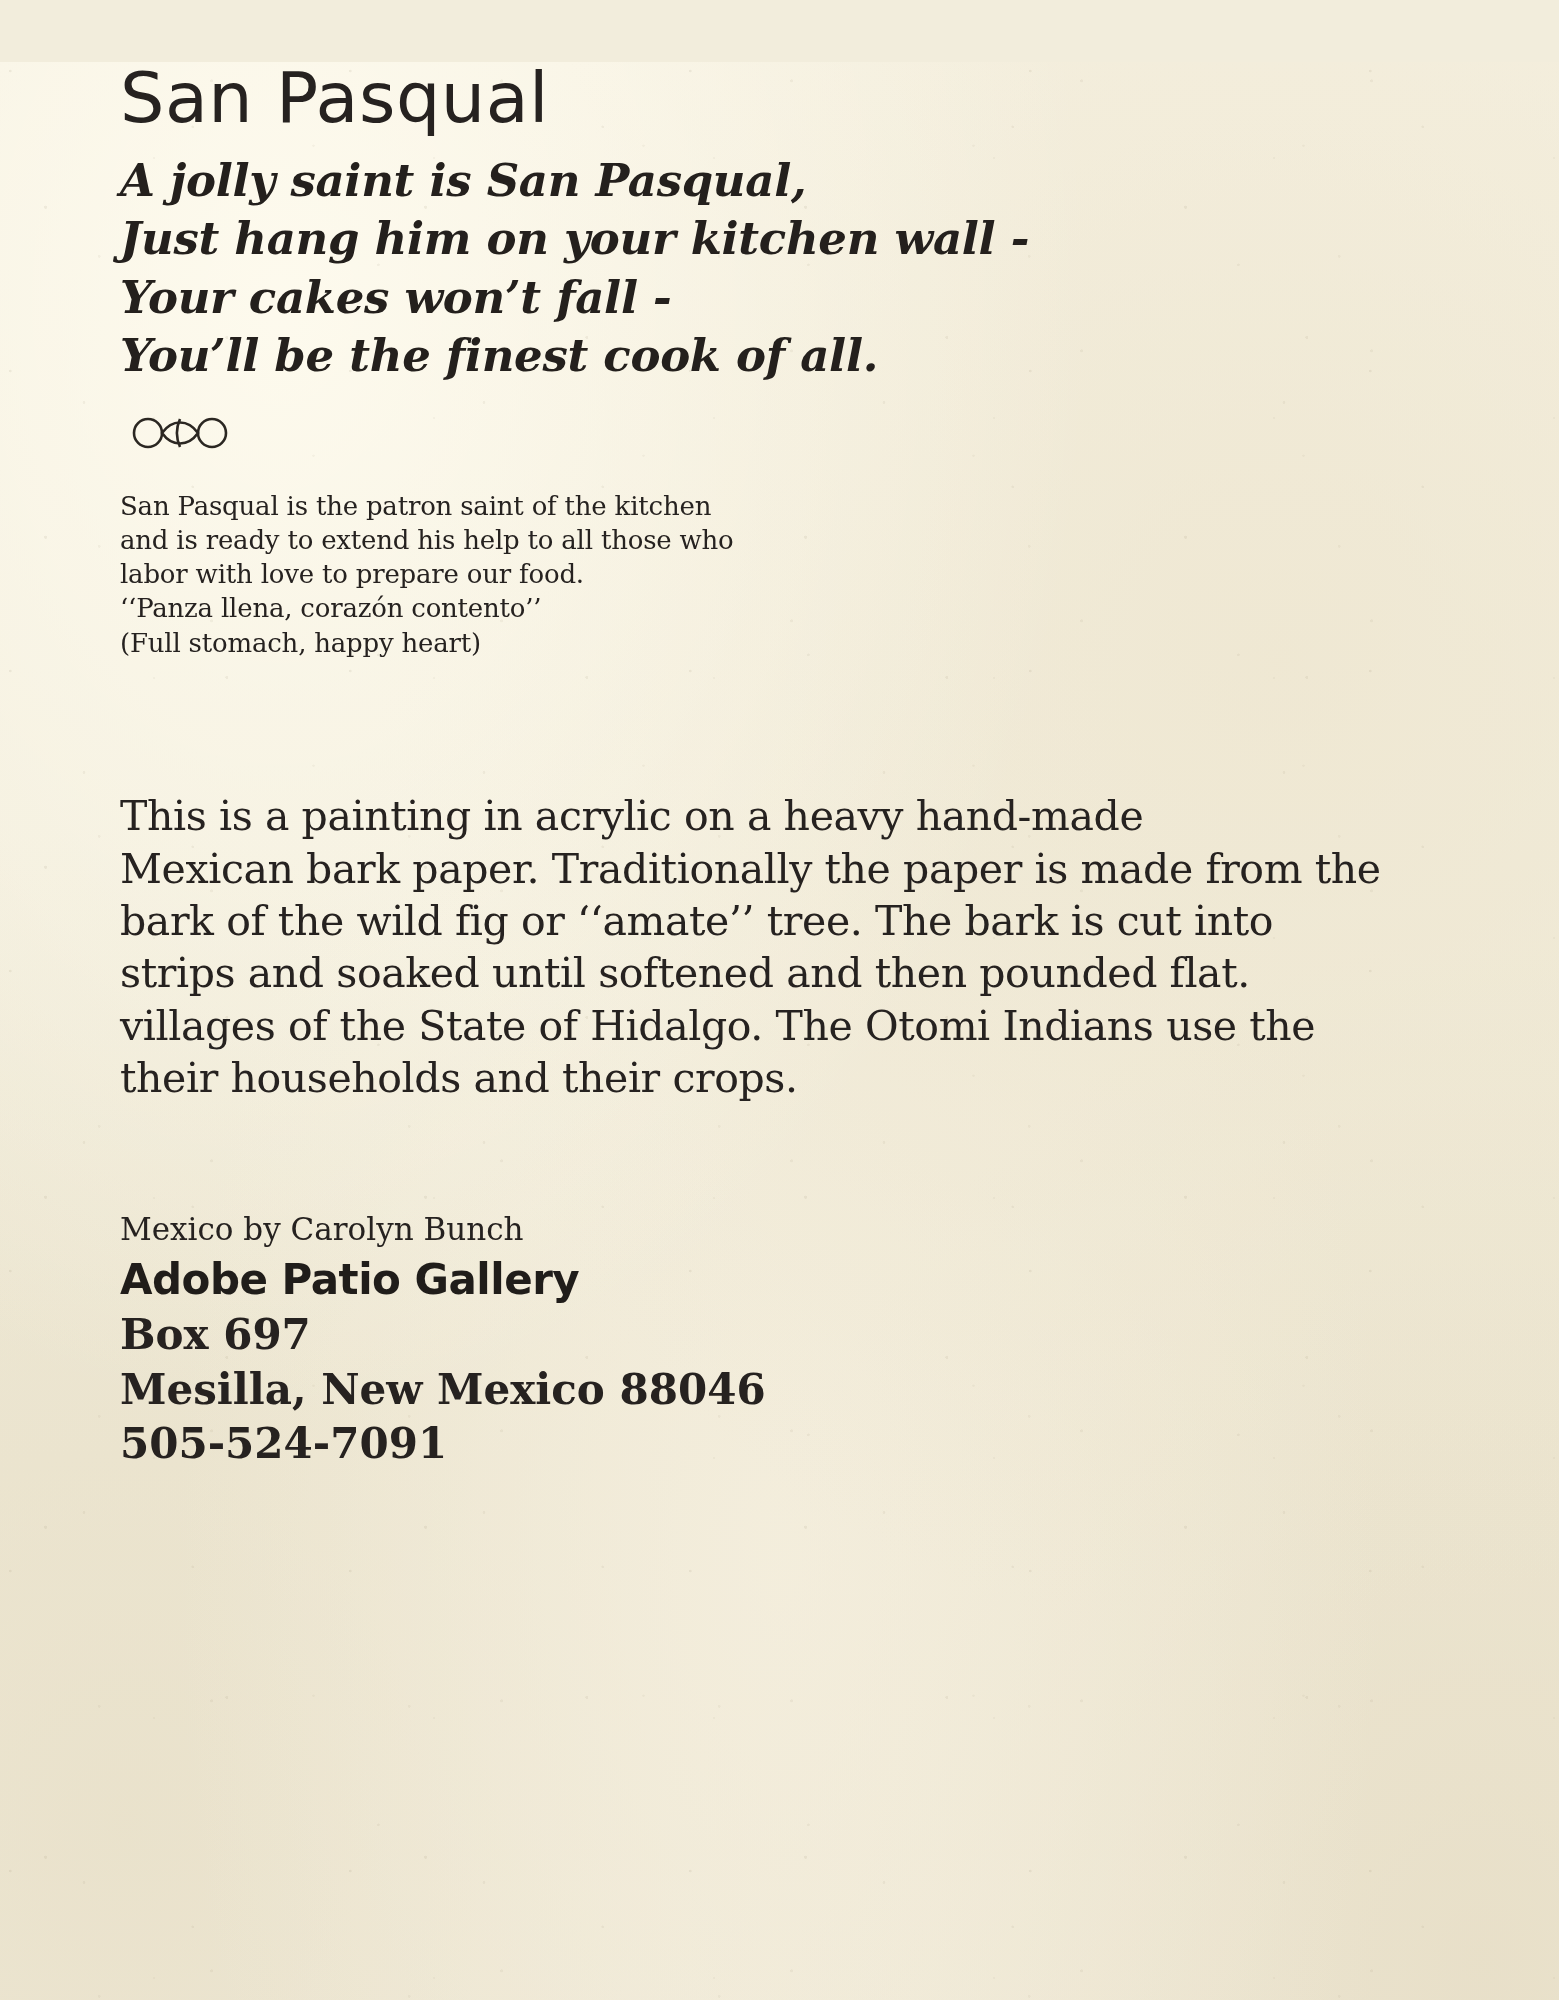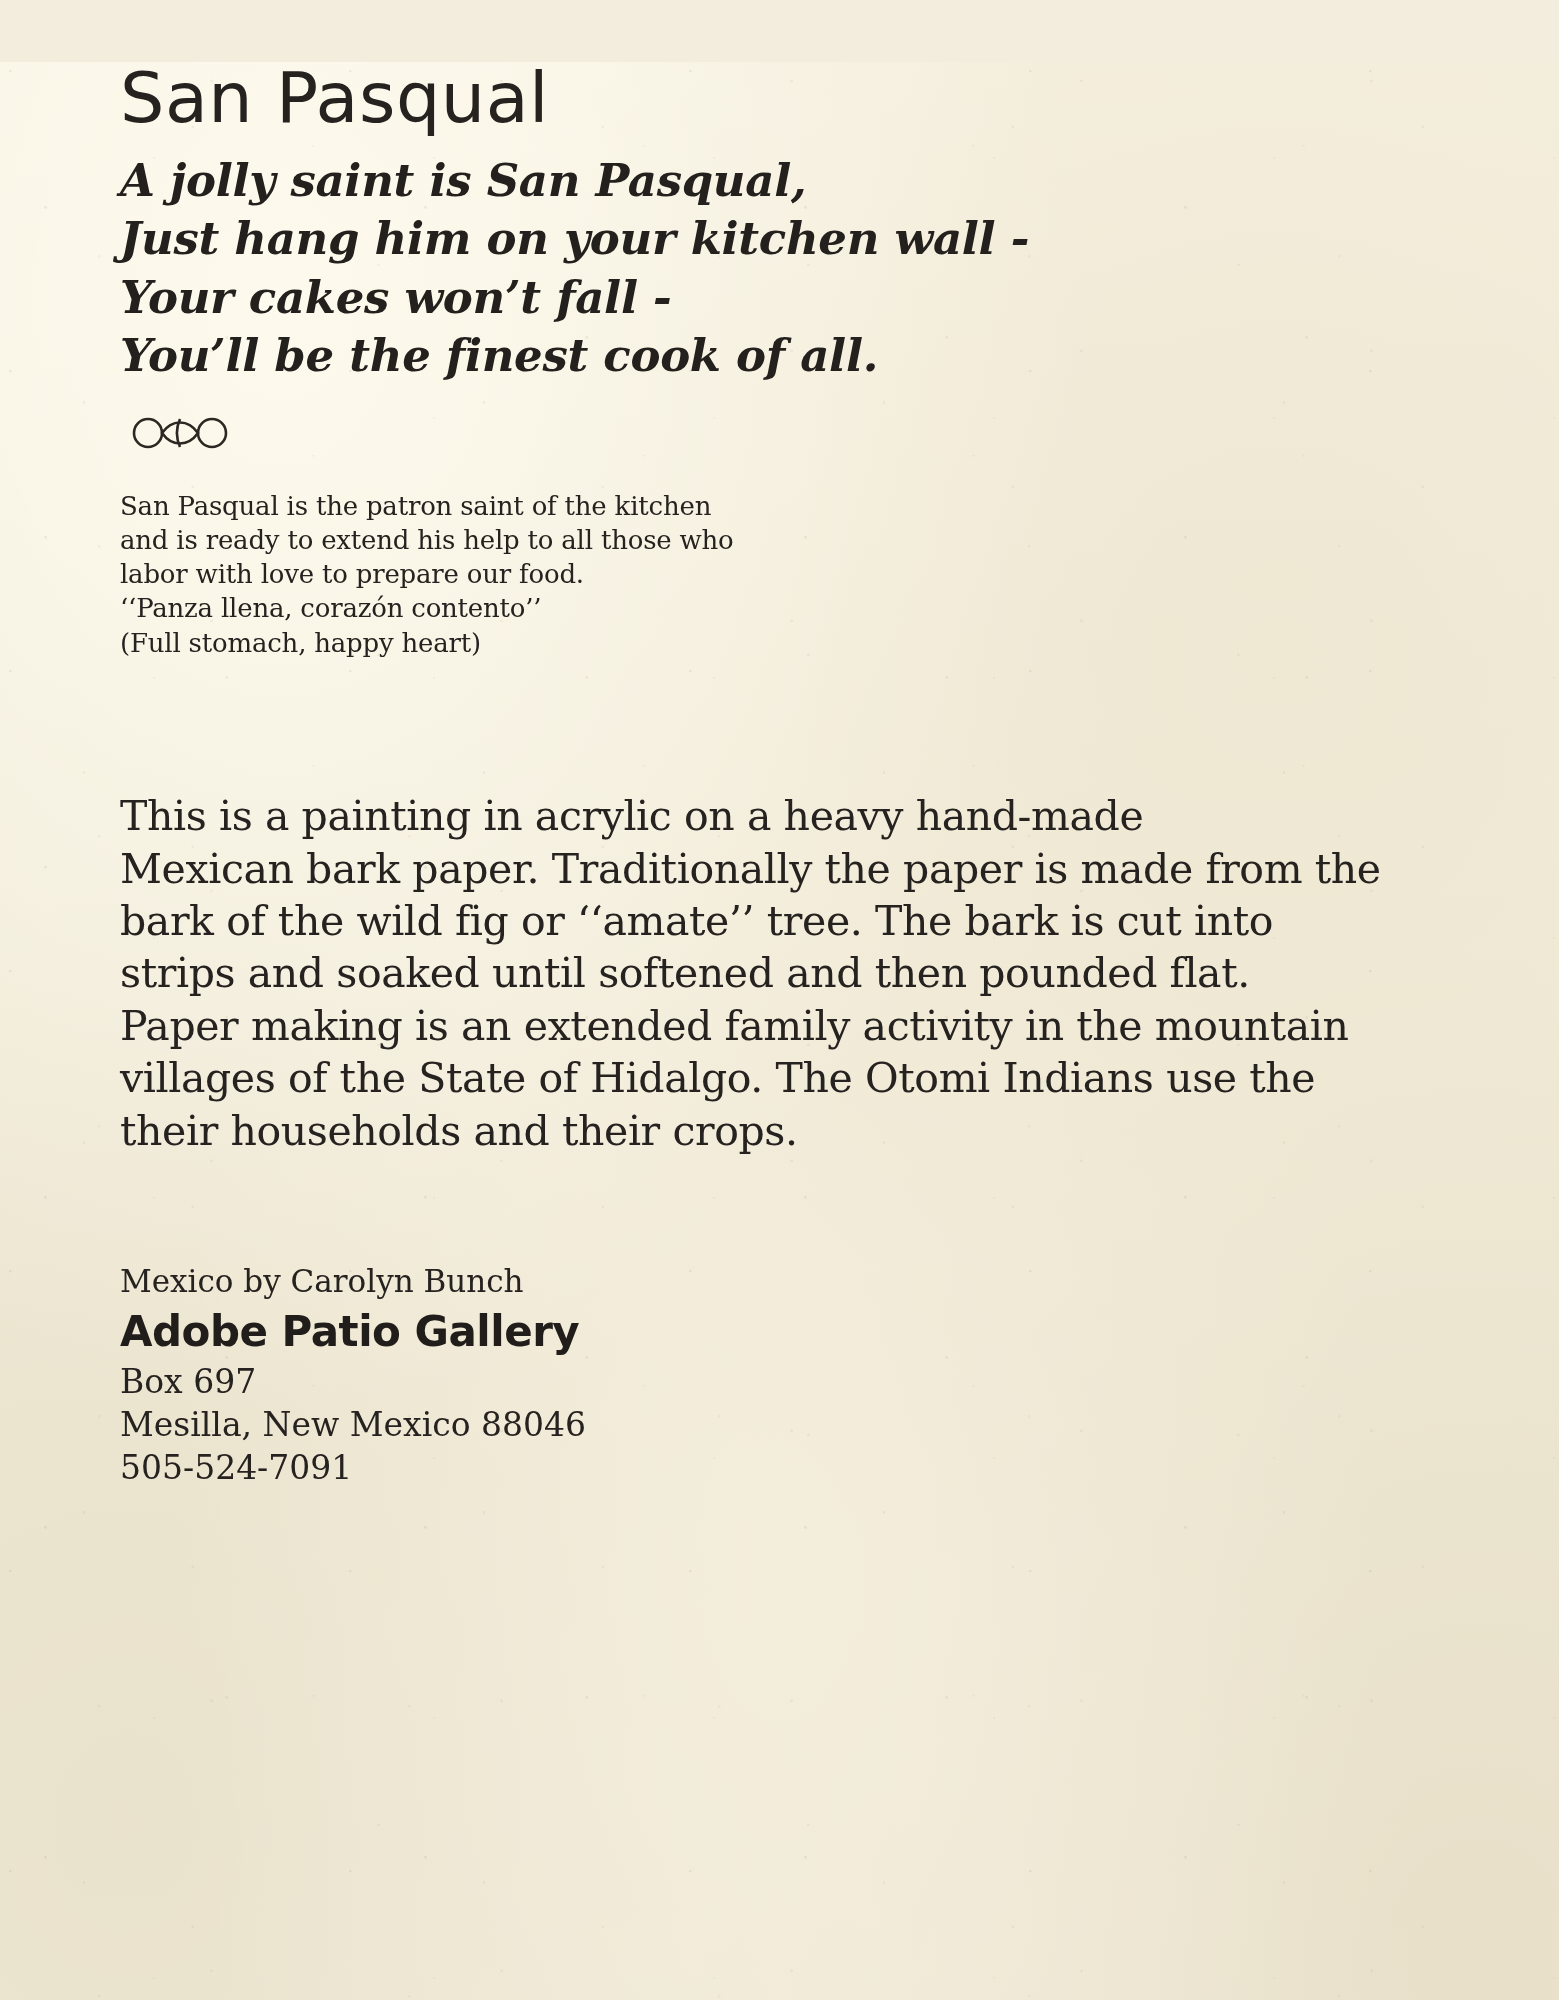--- a/index.html
+++ b/index.html
@@ -118,23 +118,24 @@
     font-weight: 700;
     font-size: 42px;
     line-height: 1.18;
     margin-top: 4px;
     margin-bottom: 4px;
     color: #201d1a;
     letter-spacing: -0.5px;
   }
   .addr {
     font-family: "DejaVu Serif", serif;
-    font-size: 33px;
+    font-size: 42px;
     line-height: 1.30;
     color: #262220;
+    font-weight: bold;
   }
 </style>
 </head>
 <body>
 
 <div class="page">
   <div class="speckles"></div>
 
   <div class="content">
 
@@ -166,21 +167,20 @@
       <div class="line">(Full stomach, happy heart)</div>
     </div>
 
     <div class="gap"></div>
 
     <div class="description">
       <div class="line">This is a painting in acrylic on a heavy hand-made</div>
       <div class="line">Mexican bark paper. Traditionally the paper is made from the</div>
       <div class="line">bark of the wild fig or ‘‘amate’’ tree. The bark is cut into</div>
       <div class="line">strips and soaked until softened and then pounded flat.</div>
-      <div class="line">Paper making is an extended family activity in the mountain</div>
       <div class="line">villages of the State of Hidalgo. The Otomi Indians use the</div>
       <div class="line">their households and their crops.</div>
     </div>
 
     <div class="gap2"></div>
 
     <div class="footer">
       <div class="credit">Mexico by Carolyn Bunch</div>
       <div class="gallery">Adobe Patio Gallery</div>
       <div class="addr">Box 697</div>

